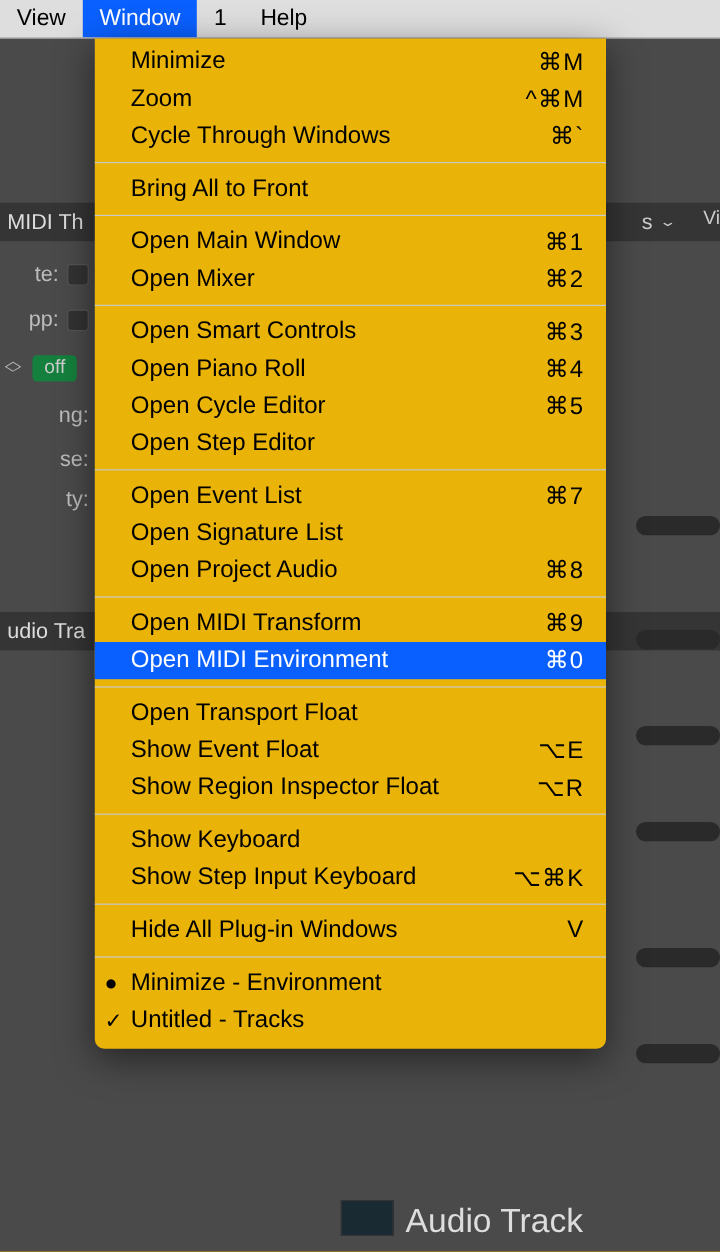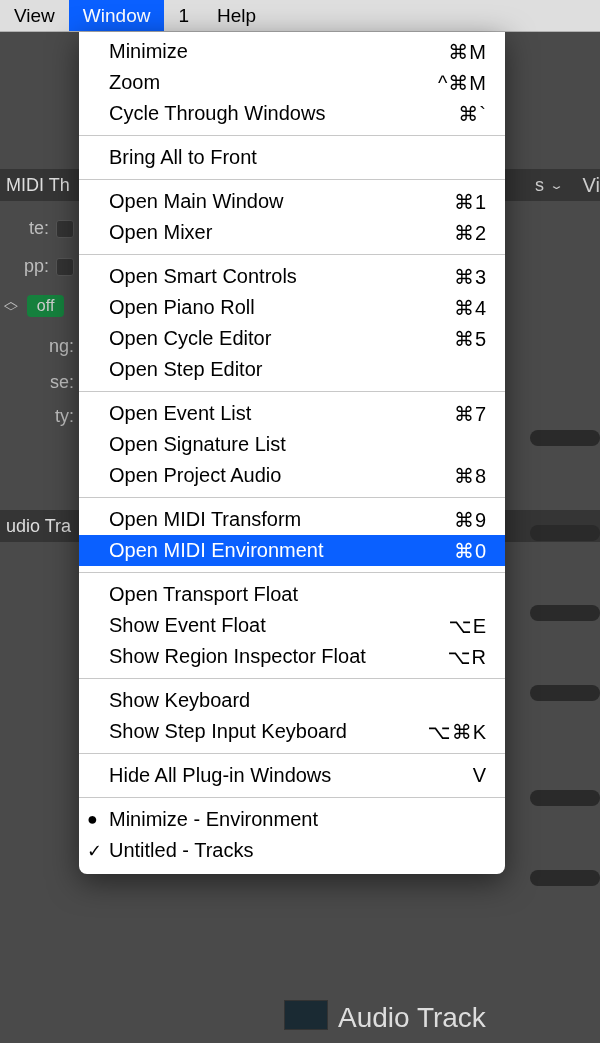--- a/index.html
+++ b/index.html
@@ -87,21 +87,21 @@
     height: 16px;
     width: 70px;
     background: #2a2a2a;
     border-radius: 8px;
   }
   .bg-right-v {
     position: absolute;
     right: 0;
     top: 174px;
     color: #ccc;
-    font-size: 20px;
+    font-size: 16px;
   }
   .bg-right-s {
     position: absolute;
     right: 36px;
     top: 174px;
     color: #ccc;
     font-size: 18px;
   }
   .bg-audio {
     position: absolute;
@@ -119,21 +119,21 @@
     background: #1a2a33;
     border: 1px solid #333;
   }
 
   
   .dropdown {
     position: absolute;
     left: 79px;
     top: 32px;
     width: 426px;
-    background: #ffffff;
+    background: #eab308;
     border-radius: 0 0 8px 8px;
     box-shadow: 0 8px 30px rgba(0,0,0,0.5);
     padding-top: 4px;
     padding-bottom: 8px;
     font-size: 20px;
     color: #000;
   }
   .dropdown .item {
     display: flex;
     align-items: center;

